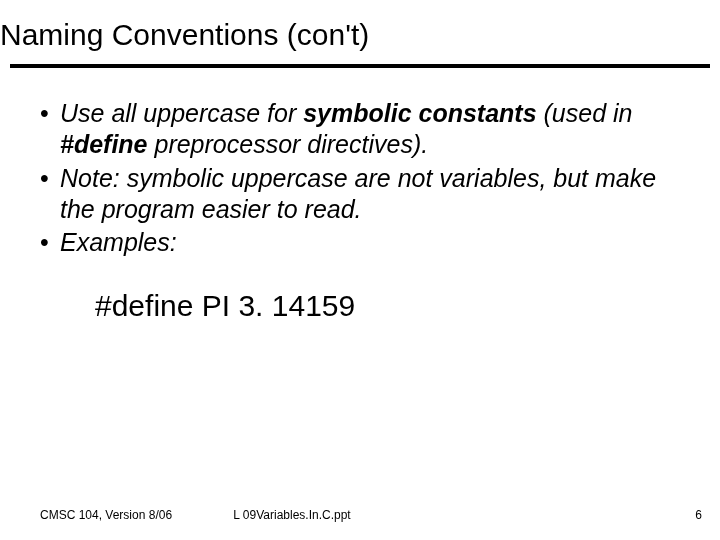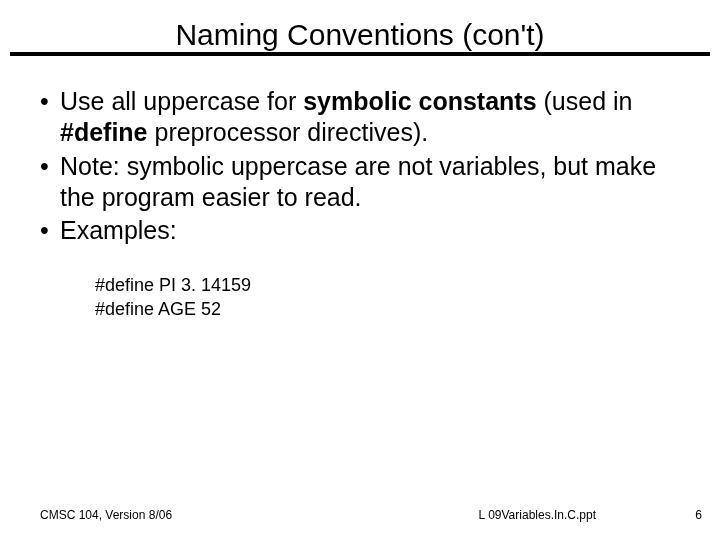--- a/index.html
+++ b/index.html
@@ -13,24 +13,24 @@
     position: relative;
     overflow: hidden;
   }
   .slide {
     width: 720px;
     height: 540px;
     position: relative;
     box-sizing: border-box;
   }
   .title {
-    text-align: center;
+    text-align: left;
     font-size: 30px;
     padding-top: 18px;
-    padding-bottom: 0;
+    padding-bottom: 12px;
   }
   .rule {
     margin: 0 10px 0 10px;
     height: 0;
     border-top: 4px solid #000;
     box-shadow: 0 6px 0 -4px #999;
   }
   .content {
     padding: 30px 40px 0 40px;
     font-size: 25px;
@@ -39,47 +39,48 @@
   .bullet {
     display: flex;
     margin-bottom: 2px;
   }
   .bmark {
     width: 20px;
     flex: 0 0 20px;
   }
   .btext {
     flex: 1;
+    font-style: italic;
   }
   .bold { font-weight: bold; }
   .examples {
     margin-top: 28px;
     margin-left: 55px;
-    font-size: 18px;
+    font-size: 30px;
     line-height: 1.3;
   }
   .footer {
     position: absolute;
     bottom: 18px;
     left: 0;
     width: 720px;
     font-size: 12px;
     color: #000;
   }
   .footer-left {
     position: absolute;
     left: 40px;
     bottom: 0;
     margin-top: 14px;
   }
   .footer-center {
     position: absolute;
-    left: 12px;
+    left: 0;
     width: 584px;
-    text-align: right;
+    text-align: center;
     bottom: 0;
   }
   .footer-right {
     position: absolute;
     right: 18px;
     bottom: 0;
   }
 </style>
 </head>
 <body>
@@ -104,21 +105,20 @@
       <div class="btext">Note:  symbolic uppercase are not variables, but make the program easier to read.</div>
     </div>
 
     <div class="bullet">
       <div class="bmark">•</div>
       <div class="btext">Examples:</div>
     </div>
 
     <div class="examples">
       <div>#define PI 3. 14159</div>
-      <div>#define AGE  52</div>
     </div>
 
   </div>
 
   <div class="footer">
     <div class="footer-left">CMSC 104, Version 8/06</div>
     <div class="footer-center">L 09Variables.In.C.ppt</div>
     <div class="footer-right">6</div>
   </div>
 

